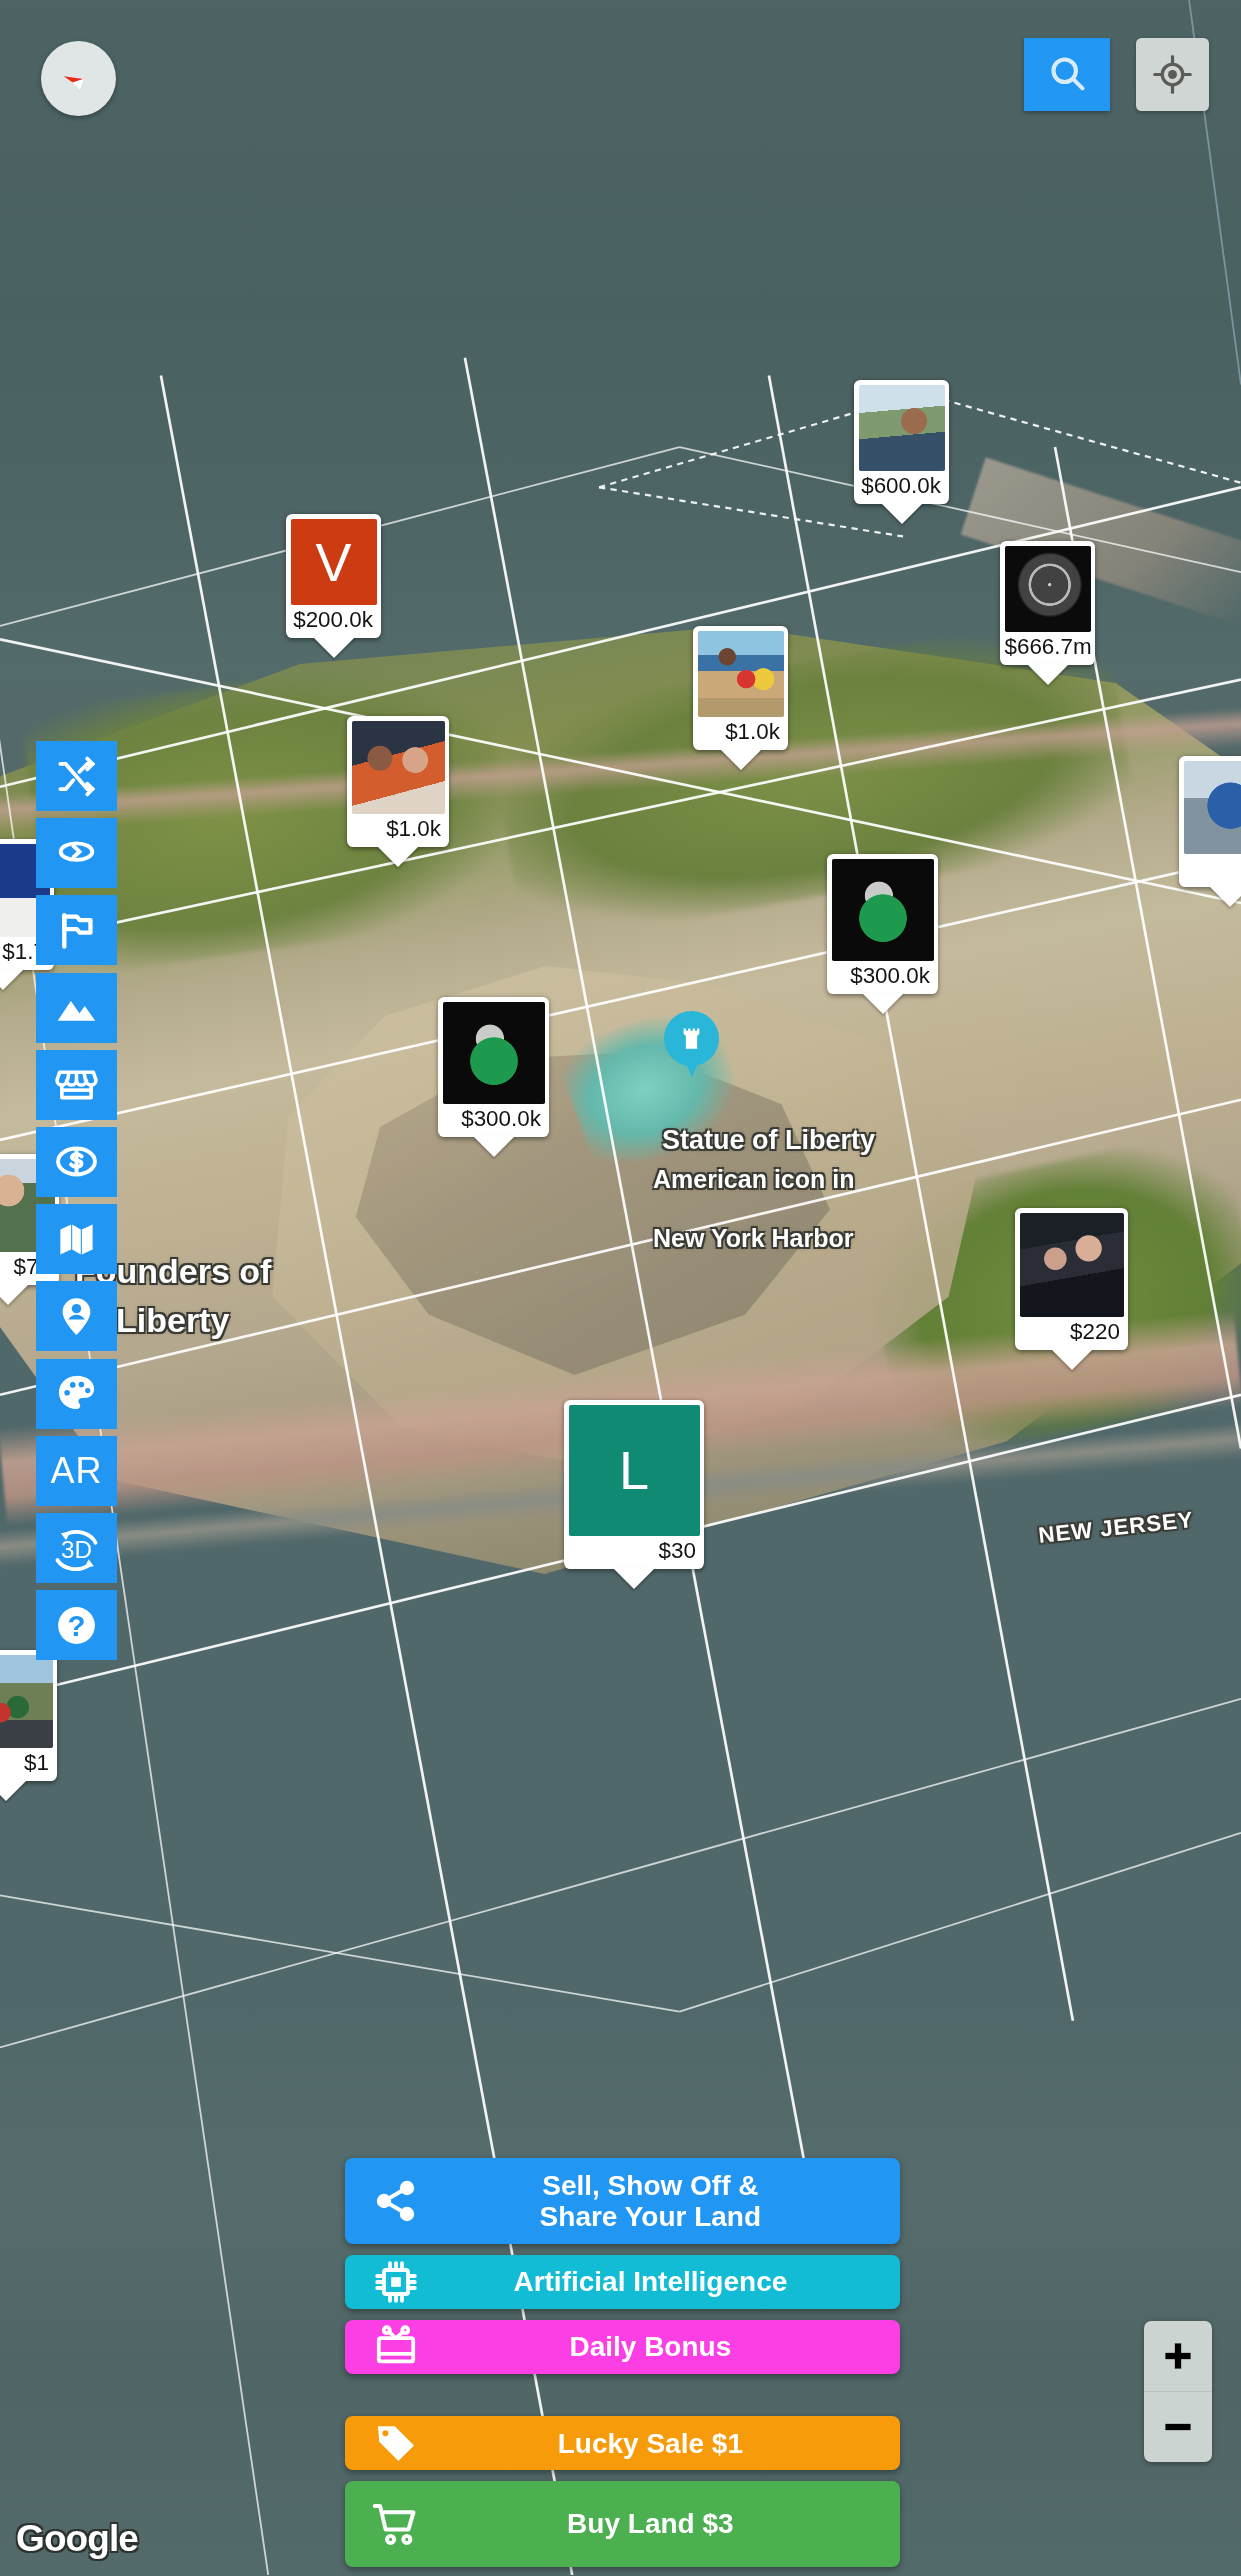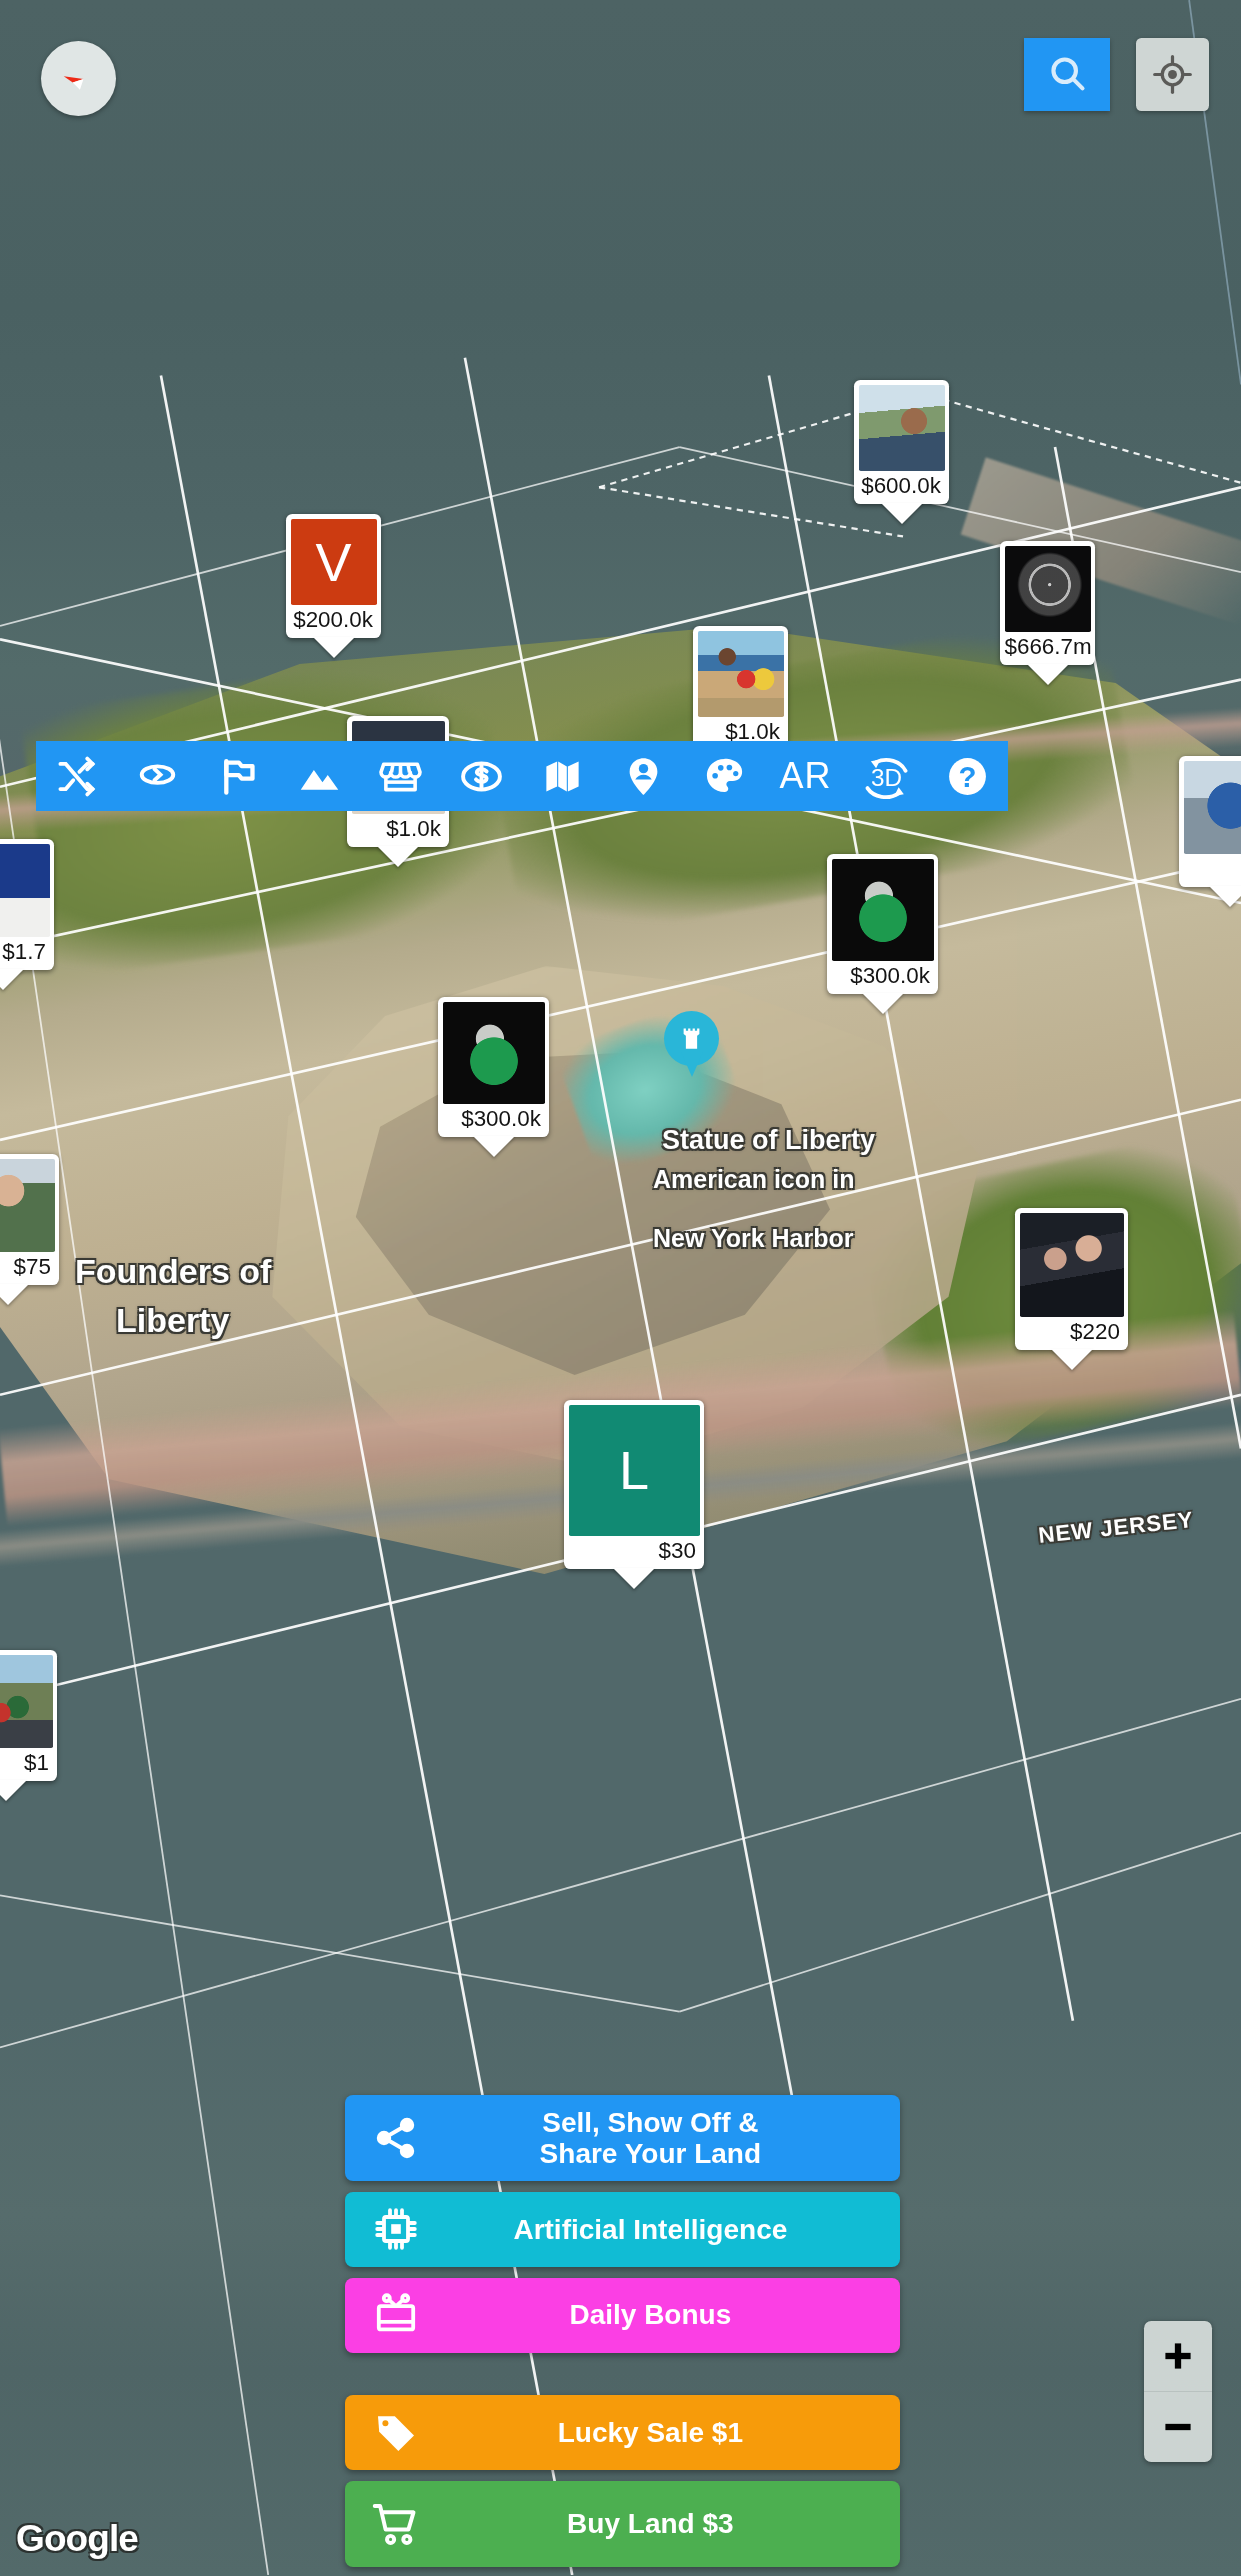--- a/index.html
+++ b/index.html
@@ -242,41 +242,41 @@
     width: 73px; height: 73px;
     background: #cfd6d4;
     border-radius: 5.4px;
     display: flex; align-items: center; justify-content: center;
     box-shadow: 0 1.8px 4.5px rgba(0,0,0,.3);
   }
 
   
   .sidebar {
     position: absolute; left: 36px; top: 741px;
-    display: flex; flex-direction: row;
+    display: flex; flex-direction: column;
     z-index: 40;
   }
   .sb-item {
     width: 81px; height: 70px;
     background: #2196f3;
     display: flex; align-items: center; justify-content: center;
     margin-bottom: 7.2px;
   }
   .sb-item svg { display: block; }
   .sb-text { color: #fff; font-size: 36px; letter-spacing: 0.9px; }
 
   
   .actions {
     position: absolute; left: 345px; bottom: 9px;
     width: 555px;
     display: flex; flex-direction: column; gap: 10.7px;
     z-index: 40;
   }
   .action {
-    height: 75px;
+    height: 54px;
     border-radius: 8px;
     display: flex; align-items: center;
     box-shadow: 0 2.7px 6.3px rgba(0,0,0,.35);
     padding: 0 16px;
   }
   .action .ai-ico {
     width: 70px; flex: 0 0 70px;
     display: flex; align-items: center; justify-content: center;
   }
   .action .lab {

